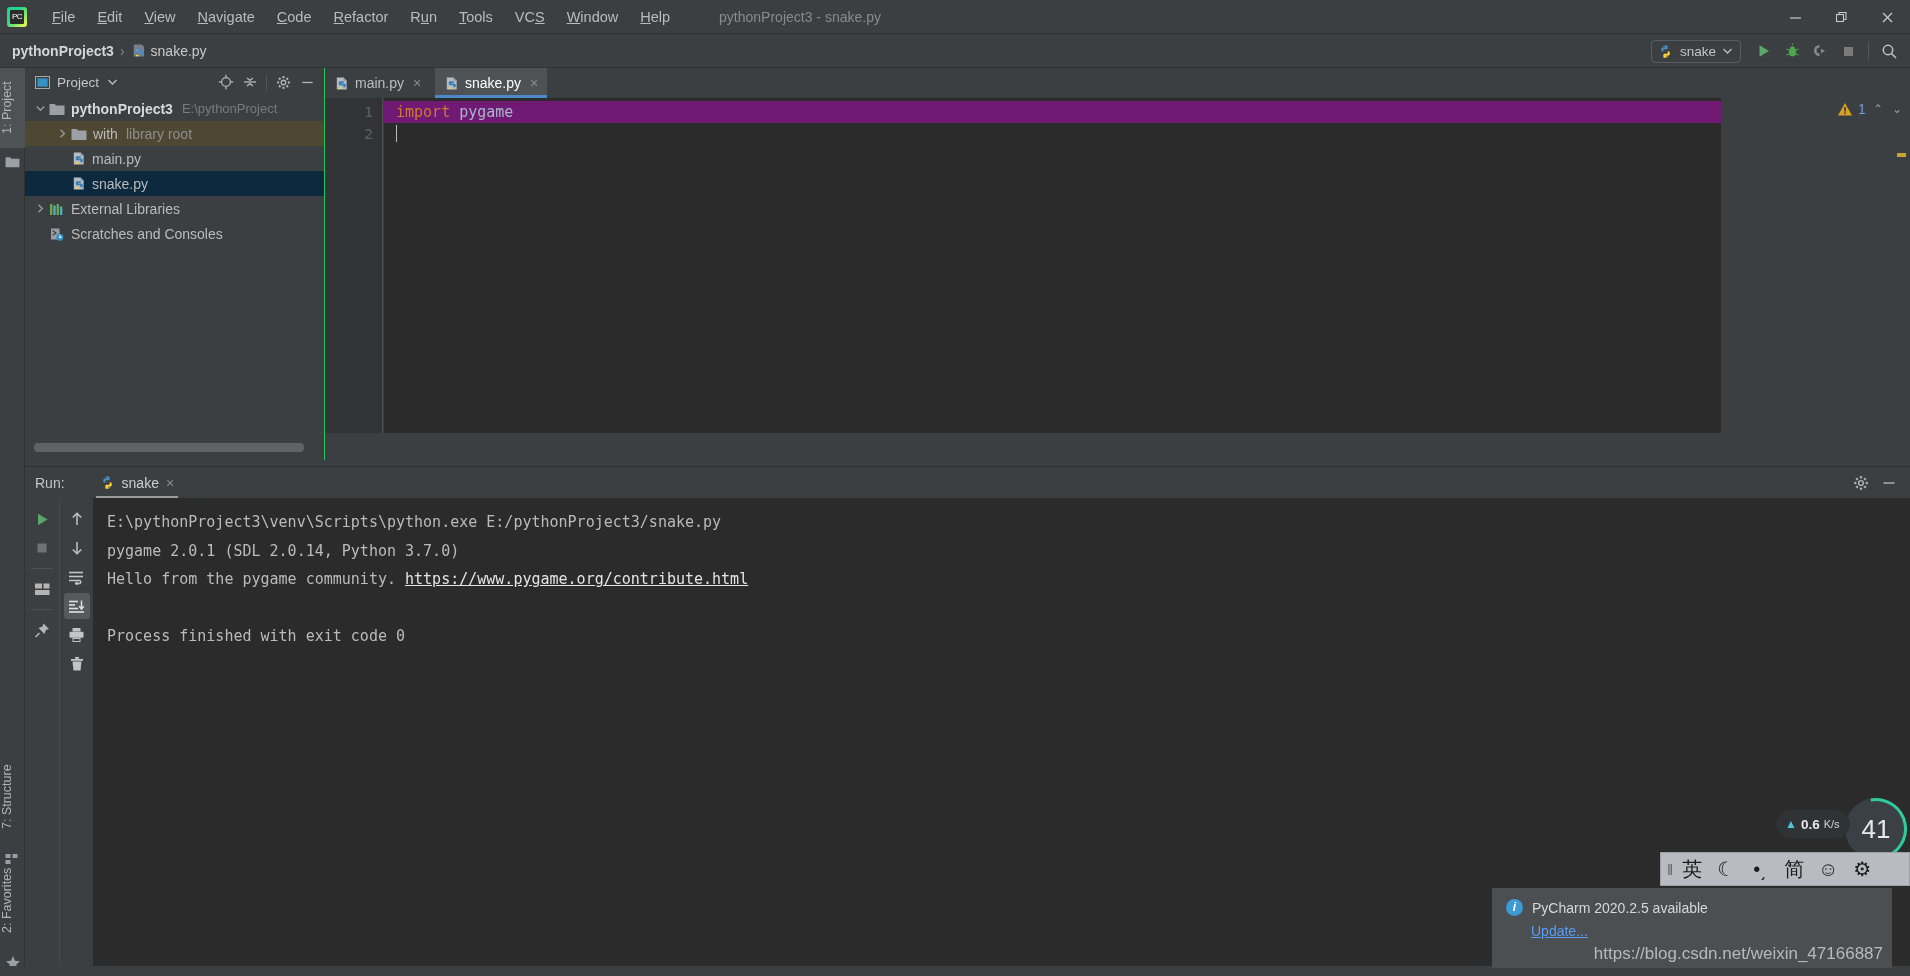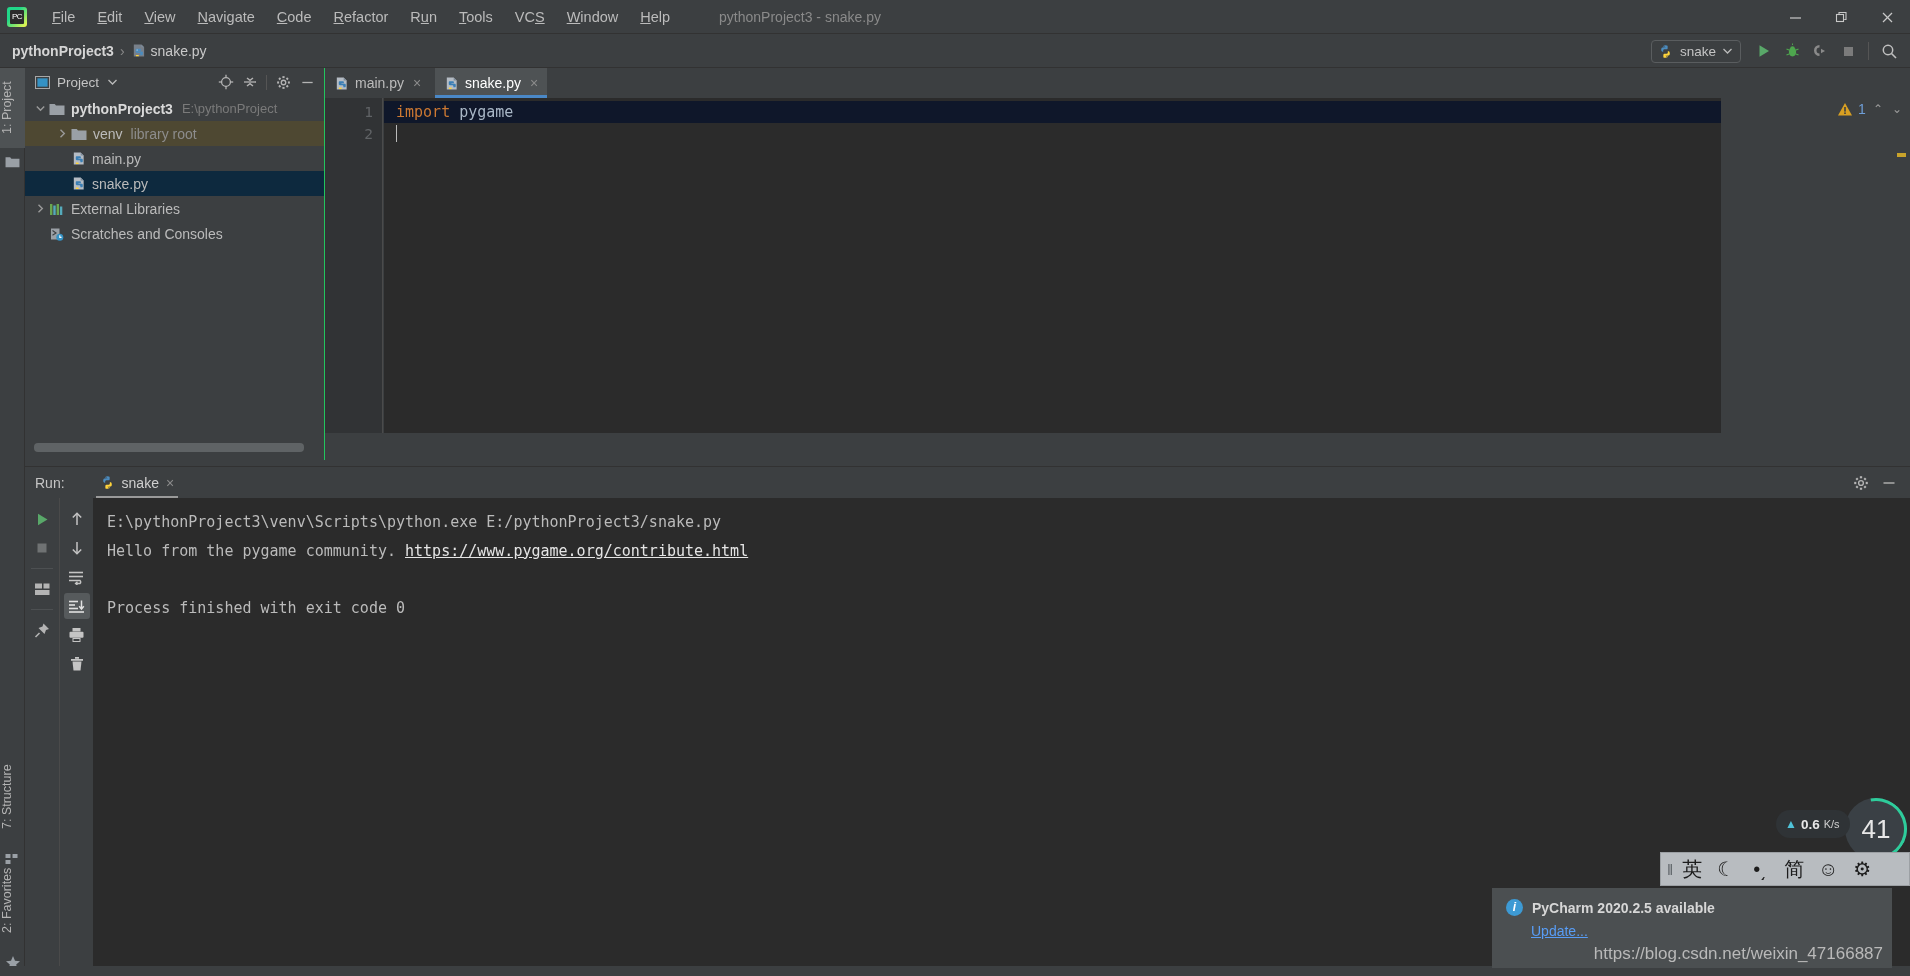--- a/index.html
+++ b/index.html
@@ -164,21 +164,21 @@
     padding-top: 3px; padding-right: 9px;
     border-right: 1px solid #4b4b4b;
   }
   .gutter div { height: 22px; line-height: 22px; }
   .code {
     position: absolute; left: 384px; top: 98px; width: 1337px; height: 335px;
     background: #2b2b2b; font-family: "DejaVu Sans Mono", monospace;
     font-size: 15px; padding-top: 3px; color: #a9b7c6;
   }
   .cline { height: 22px; line-height: 22px; padding-left: 12px; }
-  .cline.cur { background: #0f172a; }
+  .cline.cur { background: #701a75; }
   .kw { color: #cc7832; }
   .cursor-caret {
     display: inline-block; width: 1px; height: 17px; background: #bbb;
     vertical-align: -3px;
   }
   .editor-rightstrip {
     position: absolute; left: 1721px; top: 98px; width: 189px; height: 335px;
     background: #3c3f41;
   }
   .warnbox {
@@ -275,21 +275,21 @@
   .ime-item {
     color: #1c1c1c; font-size: 20px; width: 30px; text-align: center;
     display: flex; align-items: center; justify-content: center; height: 28px;
   }
 
   .notif {
     position: absolute; left: 1492px; top: 888px; width: 400px; height: 80px;
     background: #4b4f51; z-index: 45; padding: 11px 14px 0 14px;
   }
   .notif-row1 { display: flex; align-items: center; gap: 9px; }
-  .notif-title { color: #d7d7d7; font-size: 14px; font-weight: bold; }
+  .notif-title { color: #d7d7d7; font-size: 14px; font-weight: normal; }
   .notif-link { color: #589df6; font-size: 14px; margin-top: 7px; margin-left: 25px; display: inline-block; }
   .notif-wm {
     position: absolute; right: 9px; bottom: 4px; color: #b9b9b9; font-size: 17px;
     font-family: "Liberation Sans", sans-serif;
   }
   .info-dot {
     width: 17px; height: 17px; border-radius: 50%; background: #3d9ad4;
     color: #fff; font-size: 12px; font-weight: bold; line-height: 17px;
     text-align: center; font-style: italic; flex: none;
   }
@@ -505,21 +505,21 @@
         <span class="arrow">
           <svg width="7" height="9" viewBox="0 0 7 9">
               <path d="M1.5 0.8 L5.3 4.5 L1.5 8.2" fill="none" stroke="#9a9a9a" stroke-width="1.4"></path>
             </svg>
         </span>
         <span class="foldicon">
           <svg width="16" height="14" viewBox="0 0 16 14">
               <path d="M0.5 2 h5.2 l1.3 1.6 h8.5 v9.4 h-15z" fill="#9aa0a6"></path>
             </svg>
         </span>
-        <span class="tlabel">venv</span>
+        <span class="tlabel">with</span>
         <span class="tsub">library root</span>
       </div>
 
       <div class="trow" style="padding-left:46px;">
         <span class="pyicon">
           <svg width="15" height="15" viewBox="0 0 16 16">
             <path d="M3 1.5h7.3l3.2 3.2v9.8H3z" fill="#b5bcc4"></path>
             <path d="M10.3 1.5l3.2 3.2h-3.2z" fill="#7d8b99"></path>
             <path d="M6.1 5.6h3.2c0.85 0 1.25 0.45 1.25 1.2v1H7.9v0.45h3.5c0.8 0 1.15 0.45 1.15 1.2v1.45c0 0.75-0.45 1.2-1.25 1.2H10v-1.25c0-0.7-0.4-1.05-1.15-1.05H6.3c-0.8 0-1.2-0.45-1.2-1.2V6.8c0-0.7 0.4-1.2 1-1.2z" fill="#3b7fb5"></path>
             <path d="M5.3 12.3h2.1c0.5 0 0.8 0.3 0.8 0.8v0.75H5.1z" fill="#ffd43b"></path>
@@ -736,20 +736,21 @@
           <svg width="16" height="16" viewBox="0 0 16 16">
             <rect x="2" y="3" width="12" height="1.8" fill="#c4c4c4"></rect>
             <rect x="6" y="1" width="4" height="1.8" fill="#c4c4c4"></rect>
             <path d="M3.5 5.5 h9 l-1 9 h-7 z" fill="#c4c4c4"></path>
           </svg>
         </div>
       </div>
 
       <div class="console">
         <div>E:\pythonProject3\venv\Scripts\python.exe E:/pythonProject3/snake.py</div>
+        <div>pygame 2.0.1 (SDL 2.0.14, Python 3.7.0)</div>
         <div>
           <span>Hello from the pygame community. </span><a class="clink" href="#">https://www.pygame.org/contribute.html</a>
         </div>
         <div class="cblank"></div>
         <div>Process finished with exit code 0</div>
       </div>
     </div>
   </div>
 
   <div class="gauge">

